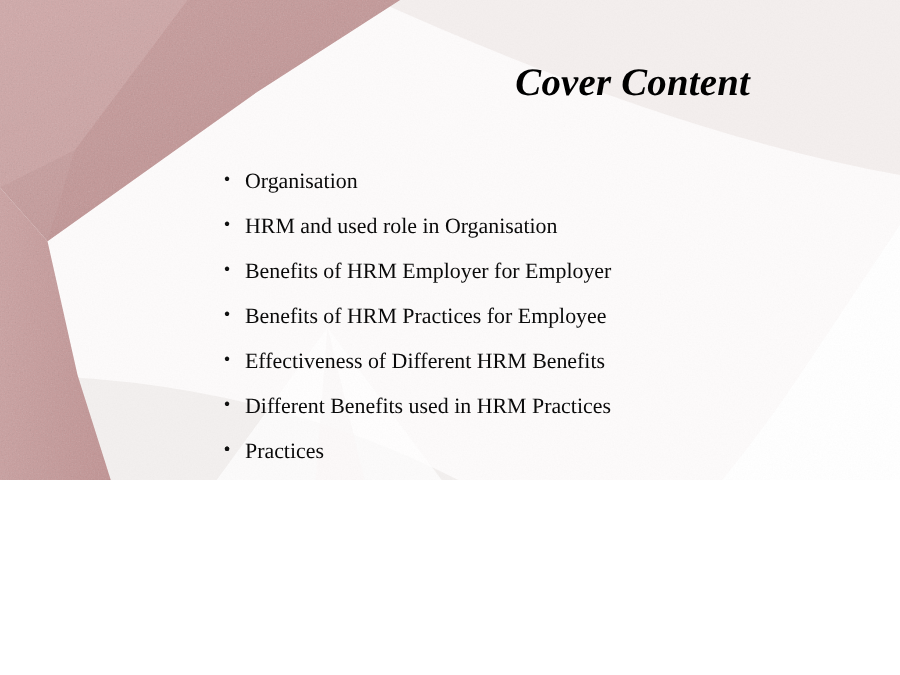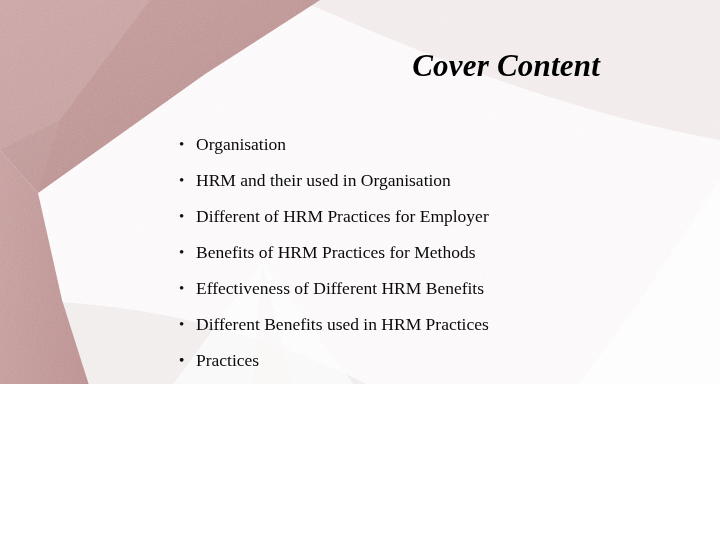--- a/index.html
+++ b/index.html
@@ -161,29 +161,29 @@
 
   <div id="title">Cover Content</div>
 
   <ul id="bullets">
     <li>
       <span class="bullet-dot">•</span>
       <span>Organisation</span>
     </li>
     <li>
       <span class="bullet-dot">•</span>
-      <span>HRM and their used in Organisation</span>
-    </li>
-    <li>
-      <span class="bullet-dot">•</span>
-      <span>Different of HRM Practices for Employer</span>
-    </li>
-    <li>
-      <span class="bullet-dot">•</span>
-      <span>Benefits of HRM Practices for Methods</span>
+      <span>HRM and used role in Organisation</span>
+    </li>
+    <li>
+      <span class="bullet-dot">•</span>
+      <span>Benefits of HRM Employer for Employer</span>
+    </li>
+    <li>
+      <span class="bullet-dot">•</span>
+      <span>Benefits of HRM Practices for Employee</span>
     </li>
     <li>
       <span class="bullet-dot">•</span>
       <span>Effectiveness of Different HRM Benefits</span>
     </li>
     <li>
       <span class="bullet-dot">•</span>
       <span>Different Benefits used in HRM Practices</span>
     </li>
     <li>

